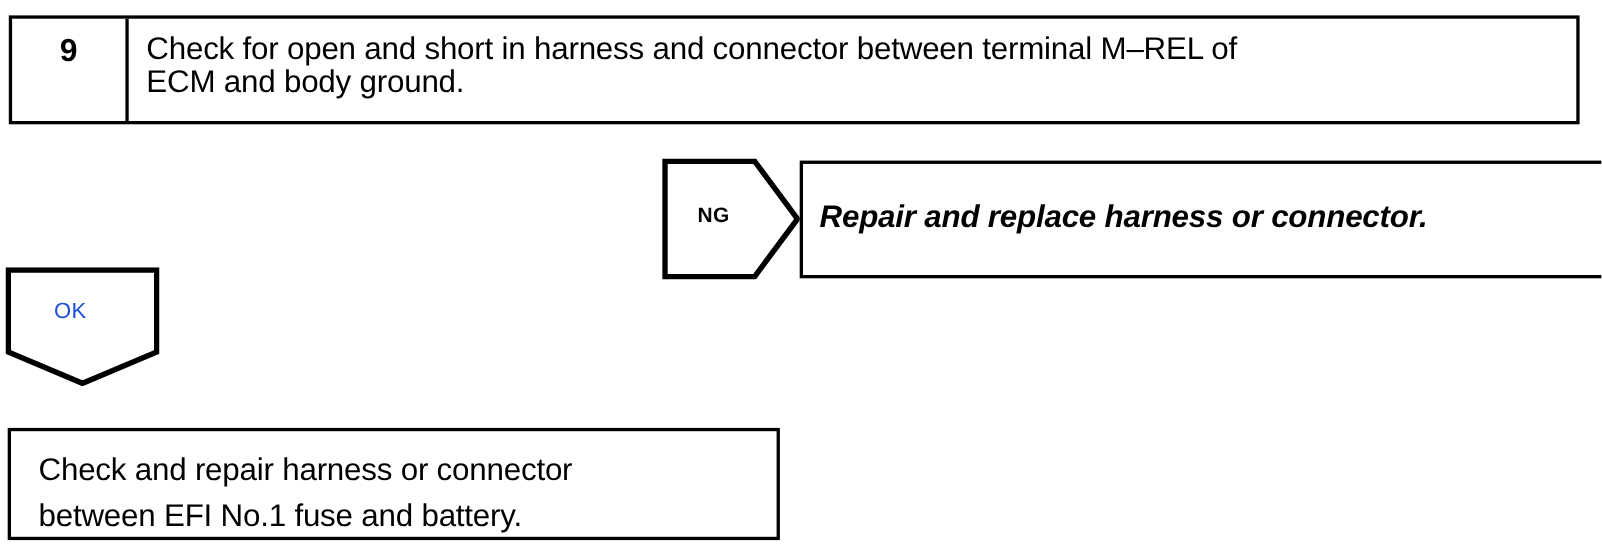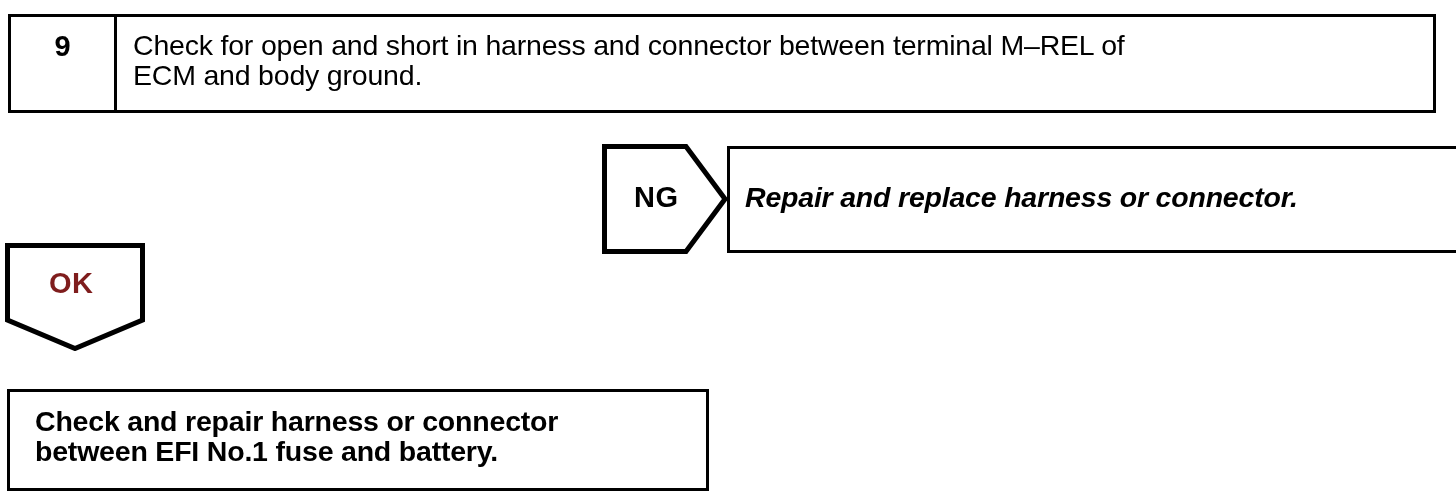--- a/index.html
+++ b/index.html
@@ -78,21 +78,21 @@
   }
   #ng-arrow svg {
     display: block;
     width: 126px;
     height: 110px;
   }
   #ng-label {
     position: absolute;
     left: 634px;
     top: 182px;
-    font-size: 29px;
+    font-size: 19px;
     font-weight: bold;
     color: #000000;
     line-height: 30px;
     letter-spacing: 0.5px;
   }
 
   #ng-result-box {
     left: 727px;
     top: 146px;
     width: 816px;
@@ -120,43 +120,43 @@
   }
   #ok-arrow svg {
     display: block;
     width: 140px;
     height: 108px;
   }
   #ok-label {
     position: absolute;
     left: 49px;
     top: 268px;
-    font-size: 29px;
-    font-weight: bold;
-    color: #7f1d1d;
+    font-size: 20px;
+    font-weight: normal;
+    color: #1d4ed8;
     line-height: 30px;
     letter-spacing: 0.5px;
   }
 
   
   #ok-result-box {
     left: 7px;
     top: 389px;
     width: 702px;
     height: 102px;
   }
   #ok-result-text {
     position: absolute;
     left: 25px;
     top: 14px;
     right: 8px;
     font-size: 28.5px;
-    font-weight: bold;
+    font-weight: normal;
     color: #000000;
-    line-height: 30px;
+    line-height: 42px;
     letter-spacing: -0.2px;
     white-space: pre-line;
   }
 </style>
 </head>
 <body>
 
 <div id="page">
 
   <div class="box" id="step-box">

